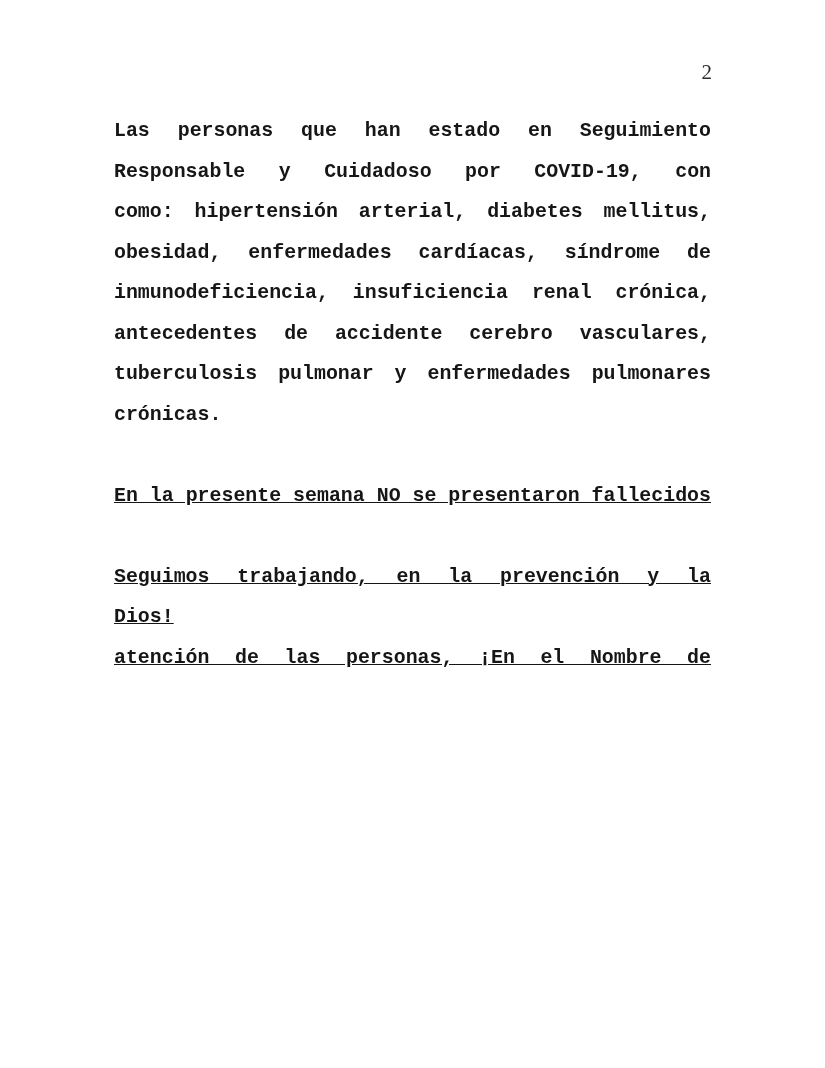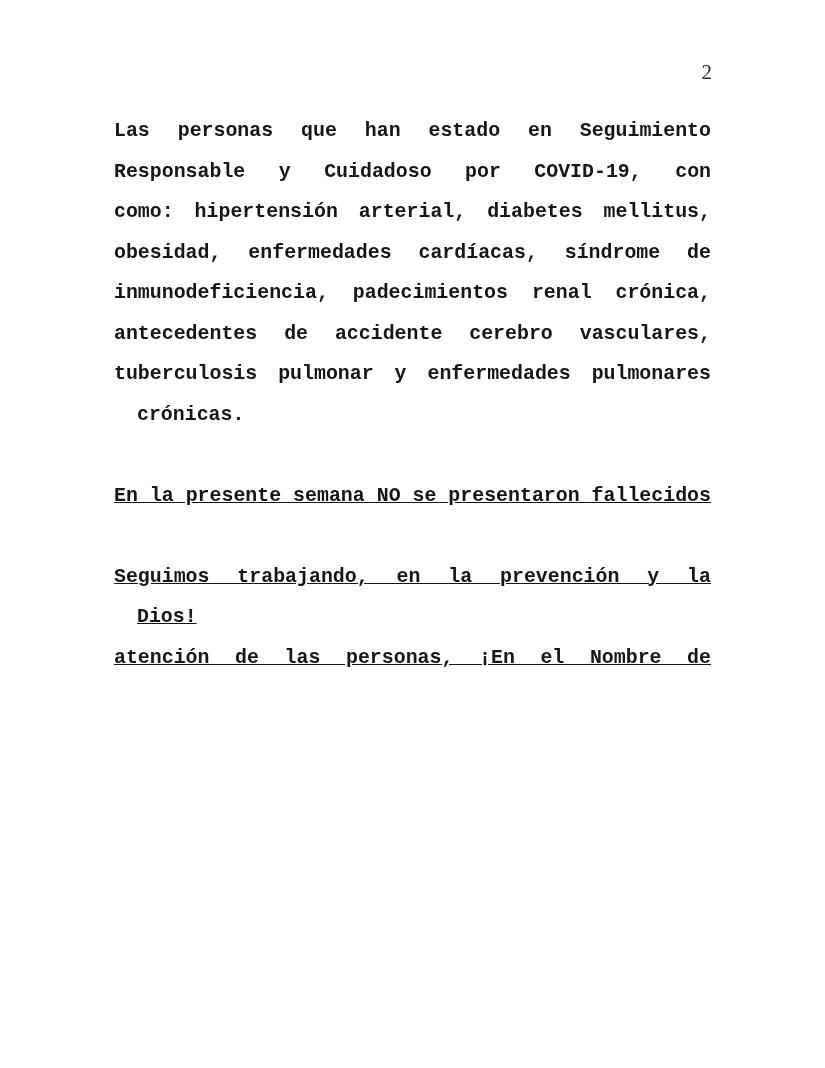--- a/index.html
+++ b/index.html
@@ -49,36 +49,35 @@
     font-weight: 700;
     line-height: 40.5px;
     white-space: nowrap;
     text-align: justify;
     text-align-last: justify;
     letter-spacing: 0;
   }
 
   .line.last {
     text-align-last: left;
-    margin-left: 23px;
   }
 </style>
 </head>
 <body>
 
 <div class="page">
   <div class="page-number">2</div>
 
   <div class="document-body">
       <div class="paragraph">
         <div class="line">Las personas que han estado en Seguimiento</div>
         <div class="line">Responsable y Cuidadoso por COVID-19, con</div>
         <div class="line">como: hipertensión arterial, diabetes mellitus,</div>
         <div class="line">obesidad, enfermedades cardíacas, síndrome de</div>
-        <div class="line">inmunodeficiencia, padecimientos renal crónica,</div>
+        <div class="line">inmunodeficiencia, insuficiencia renal crónica,</div>
         <div class="line">antecedentes de accidente cerebro vasculares,</div>
         <div class="line">tuberculosis pulmonar y enfermedades pulmonares</div>
         <div class="line last">crónicas.</div>
       </div>
       <div class="paragraph">
         <div class="line">En la presente semana NO se presentaron fallecidos</div>
       </div>
       <div class="paragraph">
         <div class="line">Seguimos trabajando, en la prevención y la</div>
         <div class="line last">Dios!</div>

